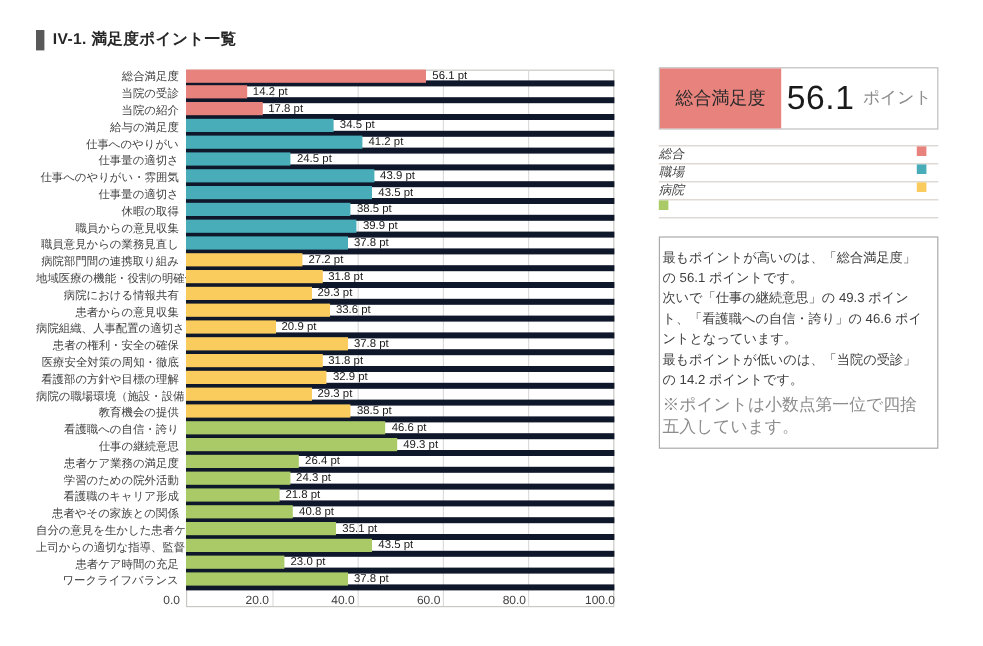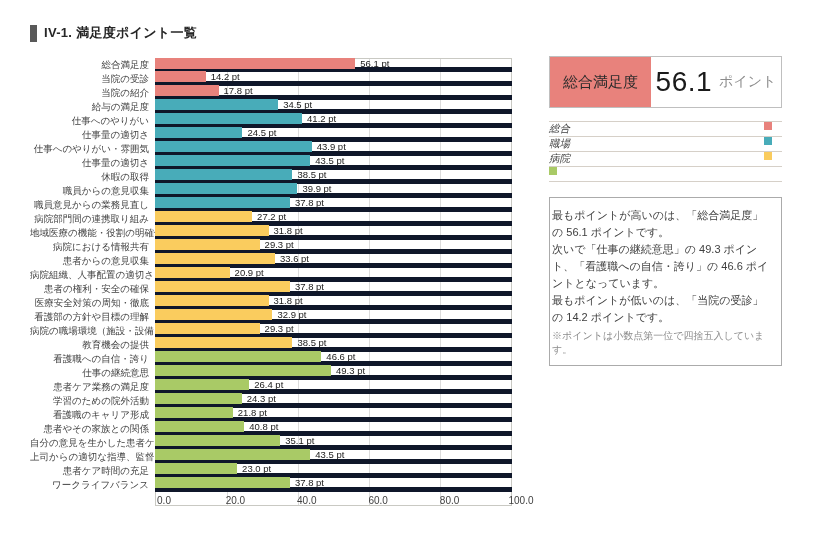--- a/index.html
+++ b/index.html
@@ -19,42 +19,42 @@
   .gridline { position:absolute; top:0; bottom:0; width:1px; background:#dcdcdc; }
   .rows { position:relative; }
   .crow { display:flex; height:14px; align-items:stretch; }
   .clabel { width:125px; font-size:9.5px; color:#3f3f3f; text-align:right;
             padding-right:6px; line-height:14px; white-space:nowrap; overflow:hidden; }
   .ctrack { position:relative; width:357px; border-bottom:5px solid #0f172a;
             display:flex; align-items:center; }
   .crow:first-child .ctrack { border-top:1px solid transparent; }
   .cbar { height:11px; flex:none; }
   .cval { font-size:9.5px; color:#1a1a1a; margin-left:5px; white-space:nowrap; }
-  .xaxis { position:relative; left:134px; width:357px; height:20px; margin-top:3px; }
+  .xaxis { position:relative; left:113px; width:357px; height:20px; margin-top:3px; }
   .xtick { position:absolute; top:0; transform:translateX(-50%);
            font-size:10px; color:#404040; }
 
   
   .side { position:absolute; left:549px; top:56px; width:233px; }
   .score-card { display:flex; height:52px; border:1px solid #bfbfbf; background:#fff; }
   .score-label { width:101px; background:#e8827c; color:#2b2b2b; font-size:15px;
                  display:flex; align-items:center; justify-content:center; white-space:nowrap; }
   .score-right { flex:1; display:flex; align-items:center; justify-content:center; gap:7px; }
   .score-value { font-size:28px; color:#1a1a1a; letter-spacing:.5px; }
   .score-unit { font-size:14px; color:#8c8c8c; }
 
   .legend { margin-top:13px; border-top:1px solid #d6d0c8; }
   .lrow { display:flex; align-items:flex-start; height:15px; border-bottom:1px solid #d6d0c8;font-style:italic; }
   .llabel { flex:1; font-size:10.5px; color:#3f3f3f; }
   .lswatch { width:8px; height:8px; margin-right:10px; }
 
   .summary { margin-top:15px; border:1px solid #ababab; padding:9px 10px 8px 2px;
              background:#fff; }
   .sline { font-size:11px; line-height:1.55; color:#404040; }
-  .snote { font-size:10px; color:#8c8c8c; margin-top:3px; }
+  .snote { font-size:14px; color:#8c8c8c; margin-top:3px; }
 </style>
 </head>
 <body>
 
 <div class="page">
 
   <div class="title-row">
     <div class="title-marker"></div>
     <div class="page-title">IV-1. 満足度ポイント一覧</div>
   </div>

